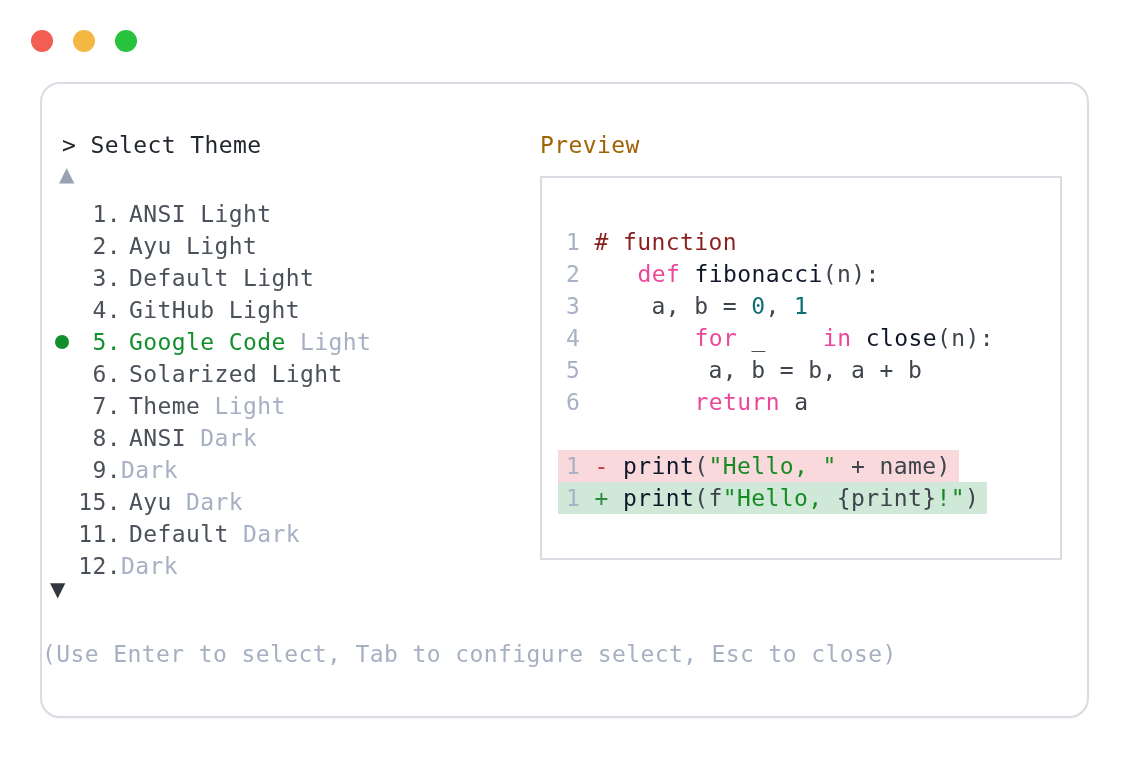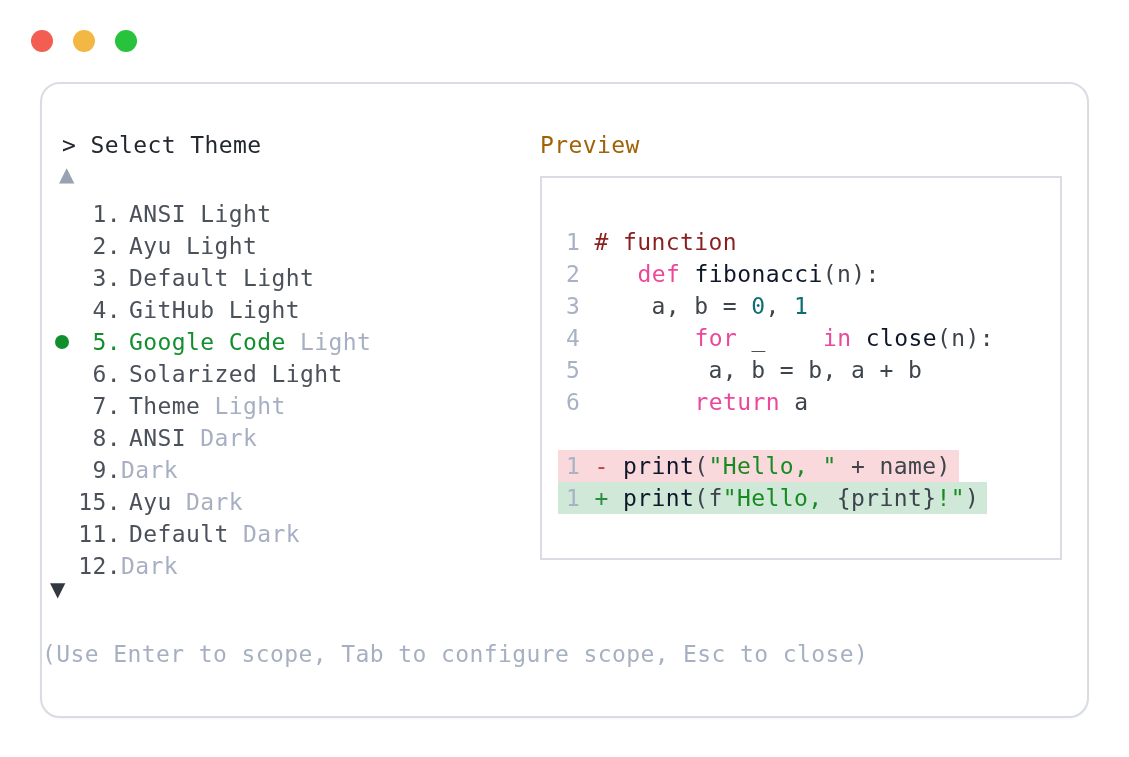--- a/index.html
+++ b/index.html
@@ -141,21 +141,21 @@
         </div>
         <div class="trow">
           <span class="bullet"></span>
           <span class="tnum">12.</span>
           <span class="c-muted">Dark</span>
         </div>
       </div>
 
     <div class="scroll-down">▼</div>
 
-    <div class="hint">(Use Enter to scope, Tab to configure scope, Esc to close)</div>
+    <div class="hint">(Use Enter to select, Tab to configure select, Esc to close)</div>
 
     <div class="preview-box">
       <div class="code">
           <div class="cline"><span class="tok-linenum">1 </span><span class="tok-comment"># function</span></div>
           <div class="cline"><span class="tok-linenum">2 </span><span class="tok-keyword">def </span><span class="tok-function">fibonacci</span><span class="tok-plain">(n):</span></div>
           <div class="cline"><span class="tok-linenum">3 </span><span class="tok-plain">    a, b = </span><span class="tok-number">0</span><span class="tok-plain">, </span><span class="tok-number">1</span></div>
           <div class="cline"><span class="tok-linenum">4 </span><span class="tok-plain">    </span><span class="tok-keyword">for</span><span class="tok-plain"> _ </span><span class="tok-keyword">in</span><span class="tok-plain"> </span><span class="tok-function">close</span><span class="tok-plain">(n):</span></div>
           <div class="cline"><span class="tok-linenum">5 </span><span class="tok-plain">        a, b = b, a + b</span></div>
           <div class="cline"><span class="tok-linenum">6 </span><span class="tok-plain">    </span><span class="tok-keyword">return</span><span class="tok-plain"> a</span></div>
           <div class="cline"></div>

